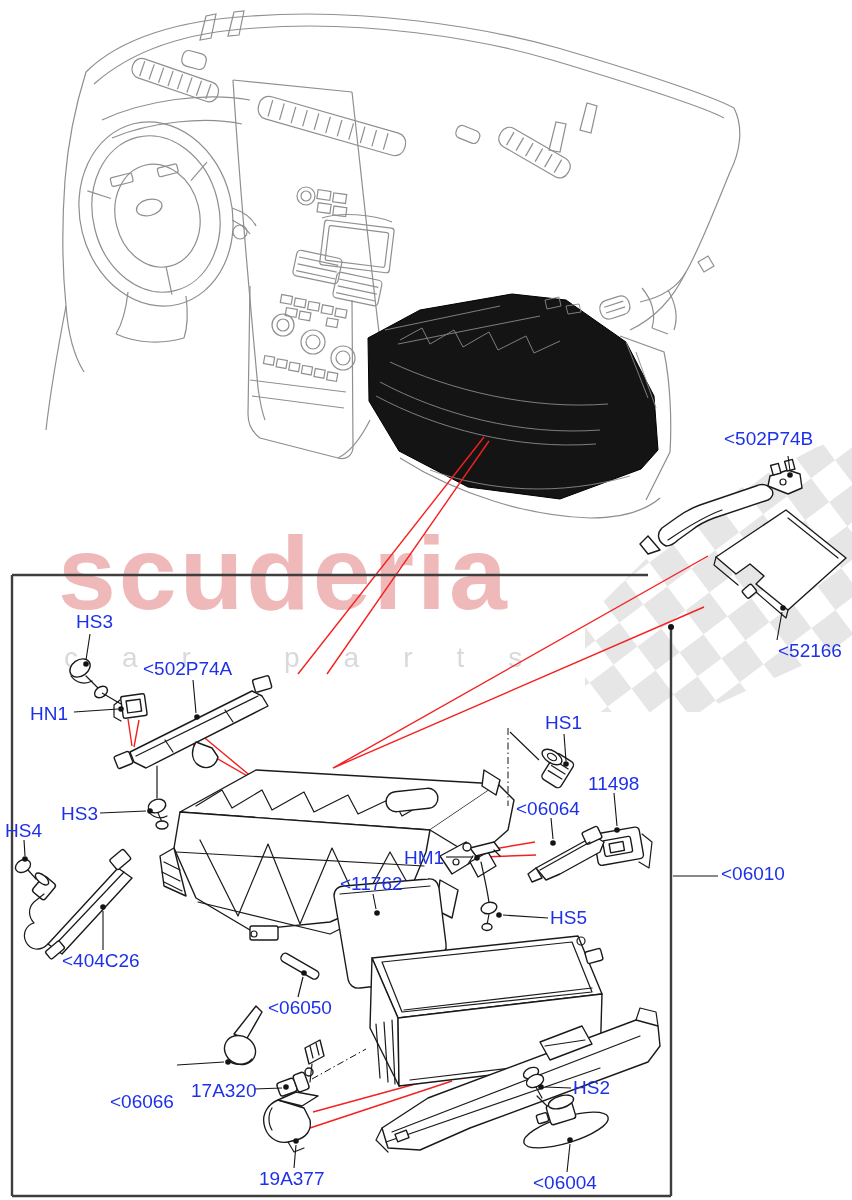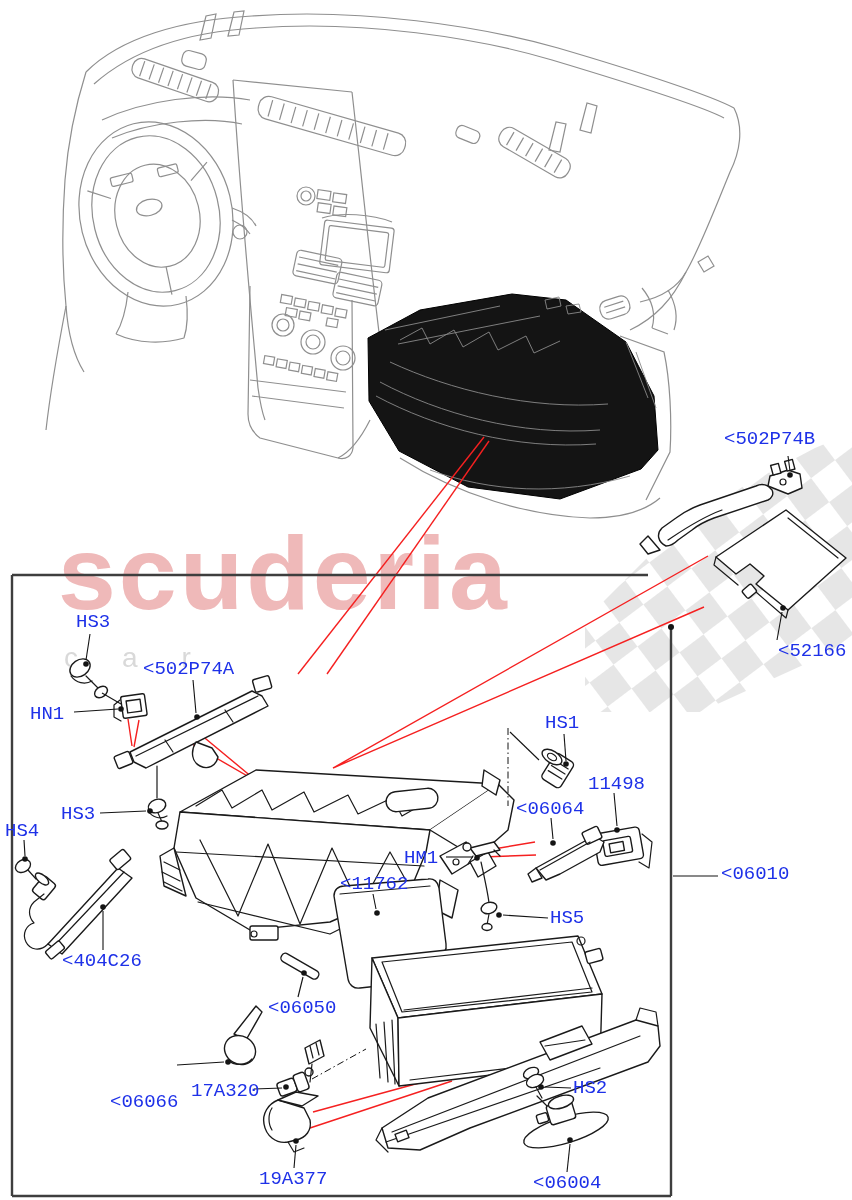--- a/index.html
+++ b/index.html
@@ -16,39 +16,40 @@
   .stage{position:relative;width:852px;height:1200px;background:#fff;overflow:hidden;
          font-family:"Liberation Sans",sans-serif;}
   .wm-brand{position:absolute;left:58px;top:521px;font-size:104px;font-weight:700;
             letter-spacing:3px;color:var(--watermark-pink);line-height:1;z-index:1;user-select:none;}
   .wm-sub{position:absolute;top:644px;font-size:28px;font-weight:400;
           color:var(--watermark-gray);line-height:1;z-index:1;letter-spacing:44px;user-select:none;}
   .wm-sub.car{left:64px;}
   .wm-sub.parts{left:284px;}
   svg.canvas{position:absolute;left:0;top:0;z-index:2;}
   .plabel{position:absolute;z-index:3;font-size:19px;color:var(--label-blue);
-          line-height:1.1;white-space:nowrap;cursor:pointer;font-family:Liberation Mono, monospace;}
+          line-height:1.1;white-space:nowrap;cursor:pointer;}
   .sketch{stroke:var(--sketch-gray);fill:none;stroke-width:1.2px;}
   .part{stroke:var(--art-black);fill:#fff;stroke-width:1.4px;stroke-linejoin:round;stroke-linecap:round;}
   .partline{stroke:var(--art-black);fill:none;stroke-width:1.2px;stroke-linejoin:round;stroke-linecap:round;}
   .leader{stroke:#141414;fill:none;stroke-width:1.1px;}
   .ldot{fill:#141414;stroke:none;}
   .redline{stroke:var(--callout-red);fill:none;stroke-width:1.4px;}
   .frame-border{stroke:var(--border-gray);fill:none;stroke-width:2.4px;}
   .blackpart{fill:#141414;stroke:#000;stroke-width:1px;}
   .blackdetail{stroke:#8a8a8a;fill:none;stroke-width:0.9px;}
   .dashdot{stroke:#141414;fill:none;stroke-width:1px;stroke-dasharray:7 3 1.5 3;}
 </style>
 </head>
 <body>
 
 <div class="stage">
 
   <div class="wm-brand">scuderia</div>
   <div class="wm-sub car">car</div>
+  <div class="wm-sub parts">parts</div>
 
   <svg class="canvas" width="852" height="1200" viewBox="0 0 852 1200">
     <defs>
       <pattern id="chk" patternUnits="userSpaceOnUse" width="60" height="60" patternTransform="rotate(-37)">
         <rect width="60" height="60" fill="#ffffff"></rect>
         <rect width="30" height="30" fill="var(--checker-gray)"></rect>
         <rect x="30" y="30" width="30" height="30" fill="var(--checker-gray)"></rect>
       </pattern>
     </defs>
 

